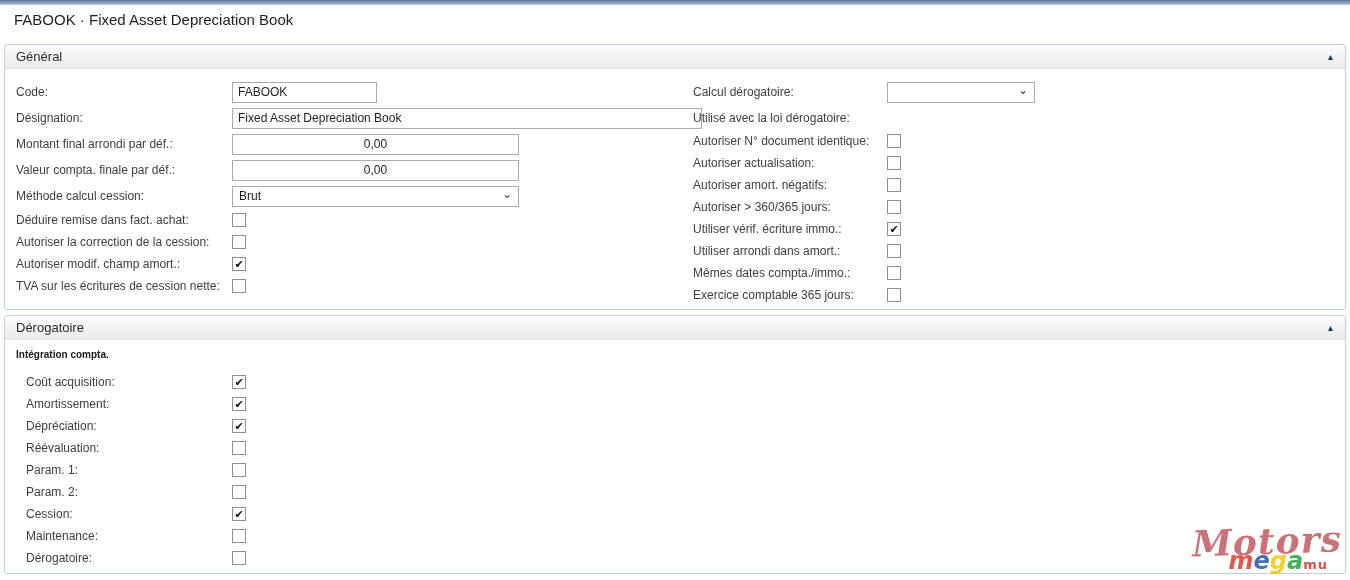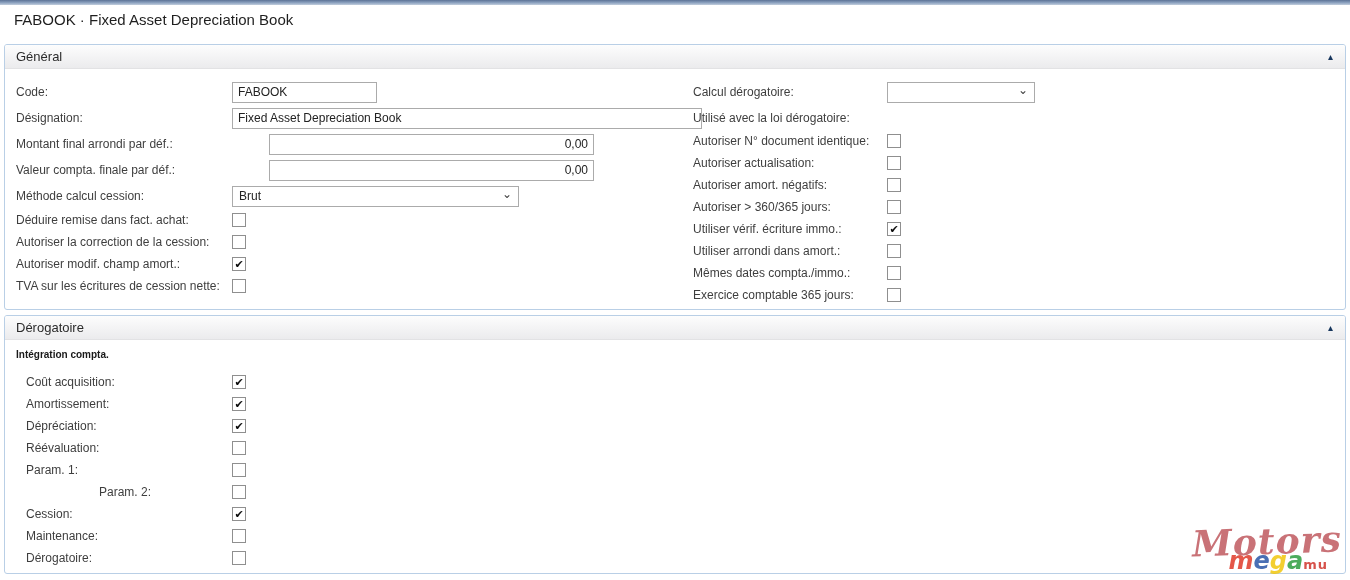--- a/index.html
+++ b/index.html
@@ -52,21 +52,21 @@
     font-size:12px;color:#3e3e3e;flex:none;
     padding-right:8px;box-sizing:border-box;white-space:nowrap;overflow:hidden;
   }
   .f-input{
     height:21px;box-sizing:border-box;border:1px solid #ababab;border-radius:0;
     font-family:"Liberation Sans","DejaVu Sans",sans-serif;font-size:12px;color:#222;
     padding:0 5px;background:#fff;outline:none;
   }
   .k-text-short{width:145px;}
   .k-text-long{width:470px;}
-  .k-amount{width:325px;text-align:right;margin-left:37px;}
+  .k-amount{width:287px;text-align:center;}
   .f-select{
     height:21px;box-sizing:border-box;border:1px solid #ababab;background:#fff;
     display:flex;align-items:center;justify-content:space-between;
     padding:0 6px;font-size:12px;color:#222;cursor:pointer;
   }
   .chevron-down-icon{color:#3f3f3f;font-size:12px;line-height:1;transform:translateY(-2px);}
   .f-checkbox{
     width:14px;height:14px;box-sizing:border-box;flex:none;
     border:1px solid #8f8f8f;background:#fff;cursor:pointer;
     display:flex;align-items:center;justify-content:center;
@@ -221,21 +221,21 @@
         </div>
         <div class="field-row row-check">
           <label class="f-label" style="width: 206px;">Réévaluation:</label>
           <span class="f-checkbox"></span>
         </div>
         <div class="field-row row-check">
           <label class="f-label" style="width: 206px;">Param. 1:</label>
           <span class="f-checkbox"></span>
         </div>
         <div class="field-row row-check">
-          <label class="f-label" style="width: 206px; text-align: center;">Param. 2:</label>
+          <label class="f-label" style="width: 206px;">Param. 2:</label>
           <span class="f-checkbox"></span>
         </div>
         <div class="field-row row-check">
           <label class="f-label" style="width: 206px;">Cession:</label>
           <span class="f-checkbox checked">
             <span>✔</span>
           </span>
         </div>
         <div class="field-row row-check">
           <label class="f-label" style="width: 206px;">Maintenance:</label>

